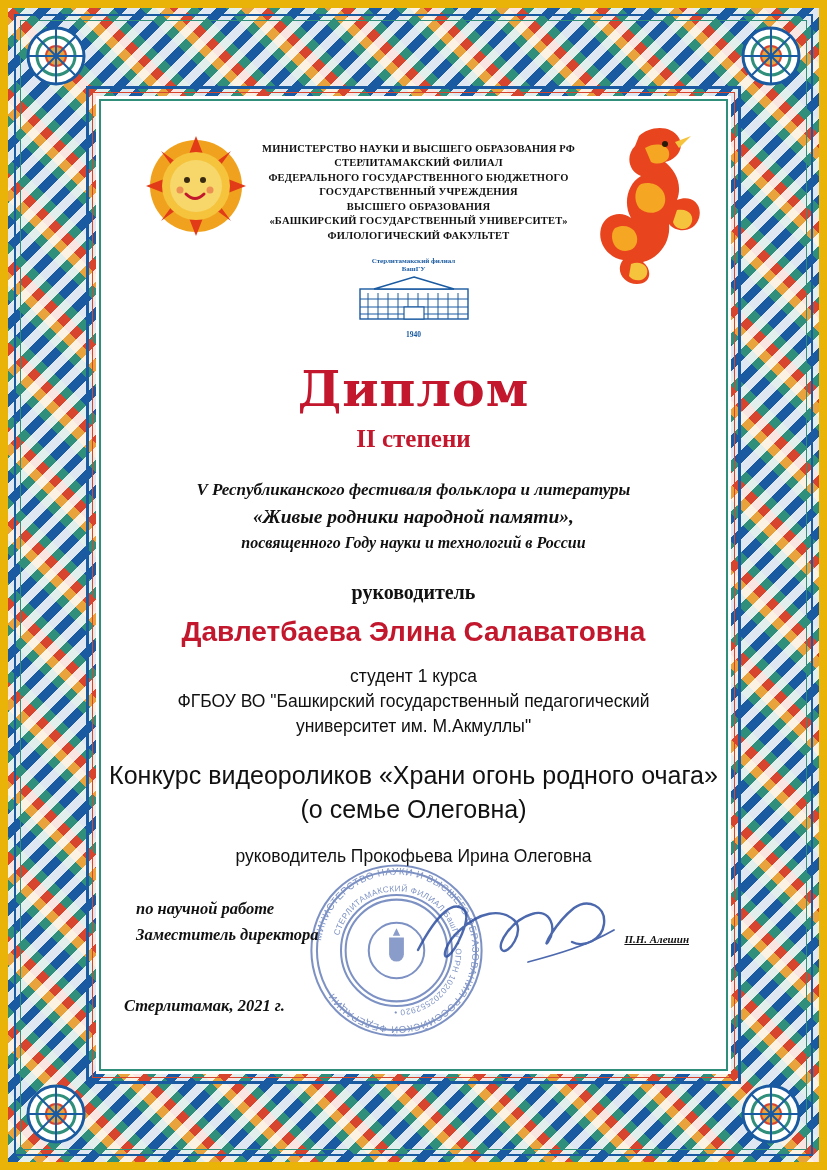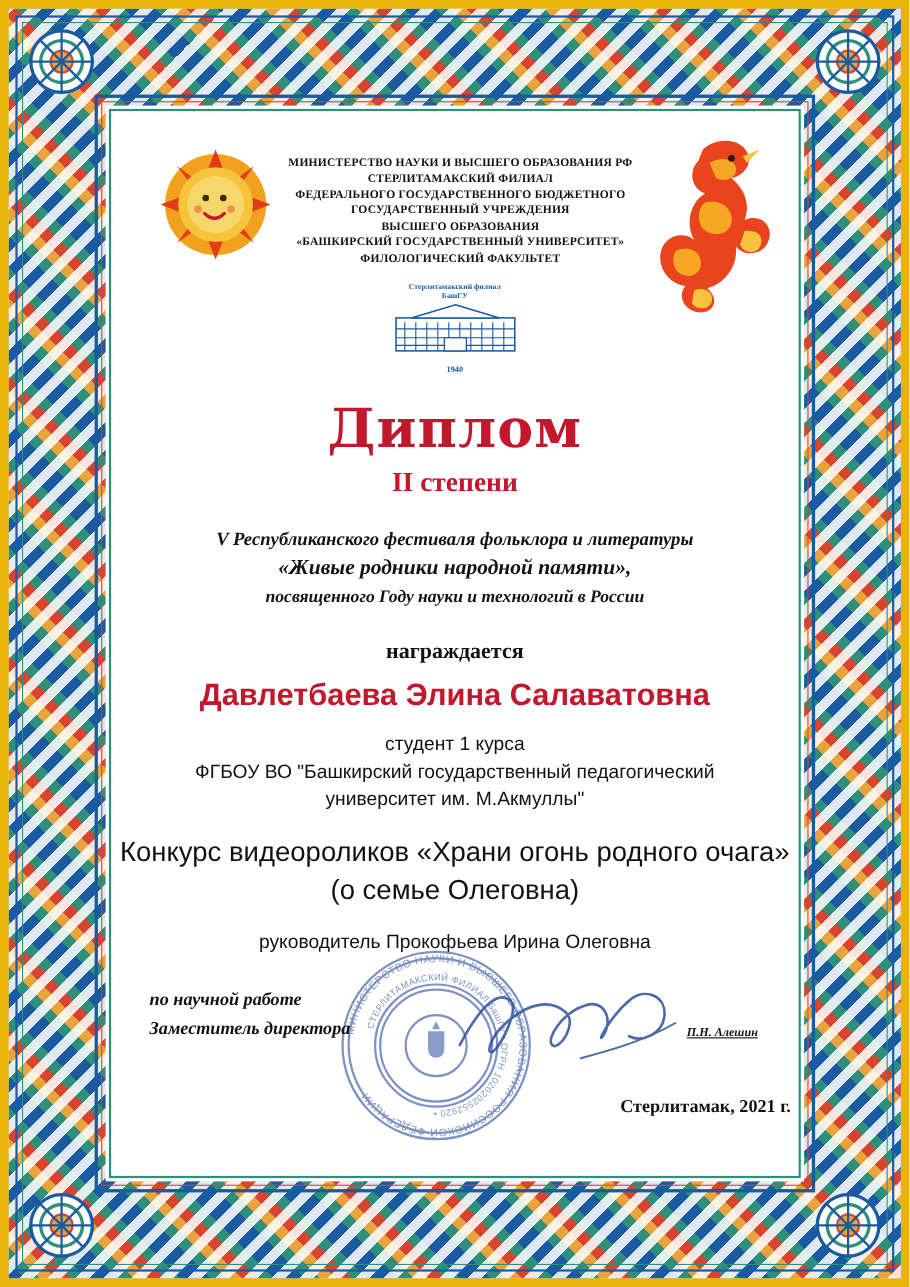--- a/index.html
+++ b/index.html
@@ -263,23 +263,24 @@
     font-weight: bold;
     font-style: italic;
     font-size: 11px;
     text-decoration: underline;
   }
 
   .sig-date {
     position: absolute;
     left: 16px; right: 0;
     bottom: 2px;
-    text-align: right;
-    font-family: "Liberation Serif", serif;
-    font-weight: bold;
+    text-align: left;
+    font-family: "Liberation Serif", serif;
+    font-weight: bold;
+    font-style: italic;
     font-size: 16.5px;
   }
 
   .stamp {
     position: absolute;
     left: 196px;
     top: -10px;
     width: 185px;
     height: 185px;
     opacity: 0.62;
@@ -431,21 +432,21 @@
 
     <div class="diploma-title">Диплом</div>
     <div class="diploma-degree">II степени</div>
 
     <div class="festival">
       <div>V Республиканского  фестиваля фольклора и литературы</div>
       <div class="fest-name">«Живые родники народной памяти»,</div>
       <div class="fest-sub">посвященного Году науки и технологий в России</div>
     </div>
 
-    <div class="awarded-label">награждается</div>
+    <div class="awarded-label">руководитель</div>
     <div class="recipient">Давлетбаева Элина Салаватовна</div>
 
     <div class="affiliation">
       <div>студент 1 курса</div>
       <div>ФГБОУ ВО "Башкирский государственный педагогический</div>
       <div>университет им. М.Акмуллы"</div>
     </div>
 
     <div class="nomination">
       <div>Конкурс видеороликов «Храни огонь родного очага»</div>

